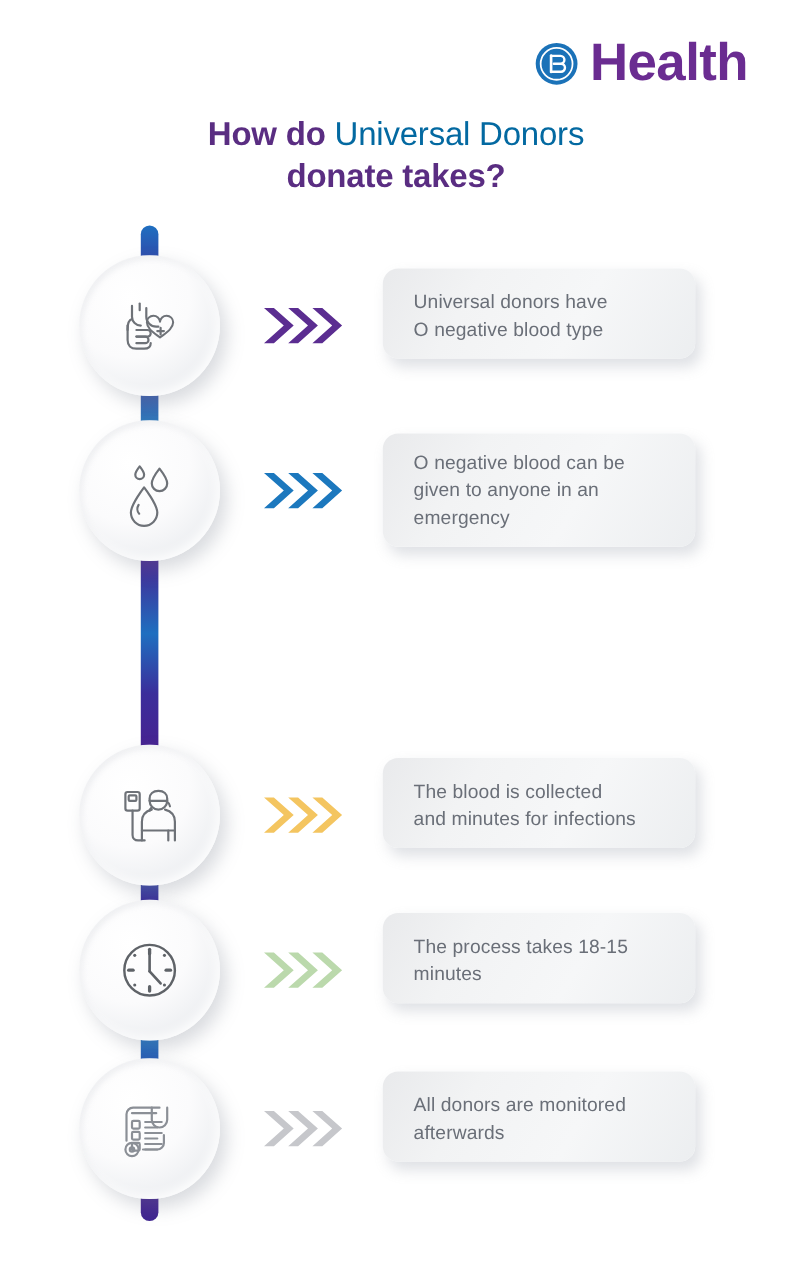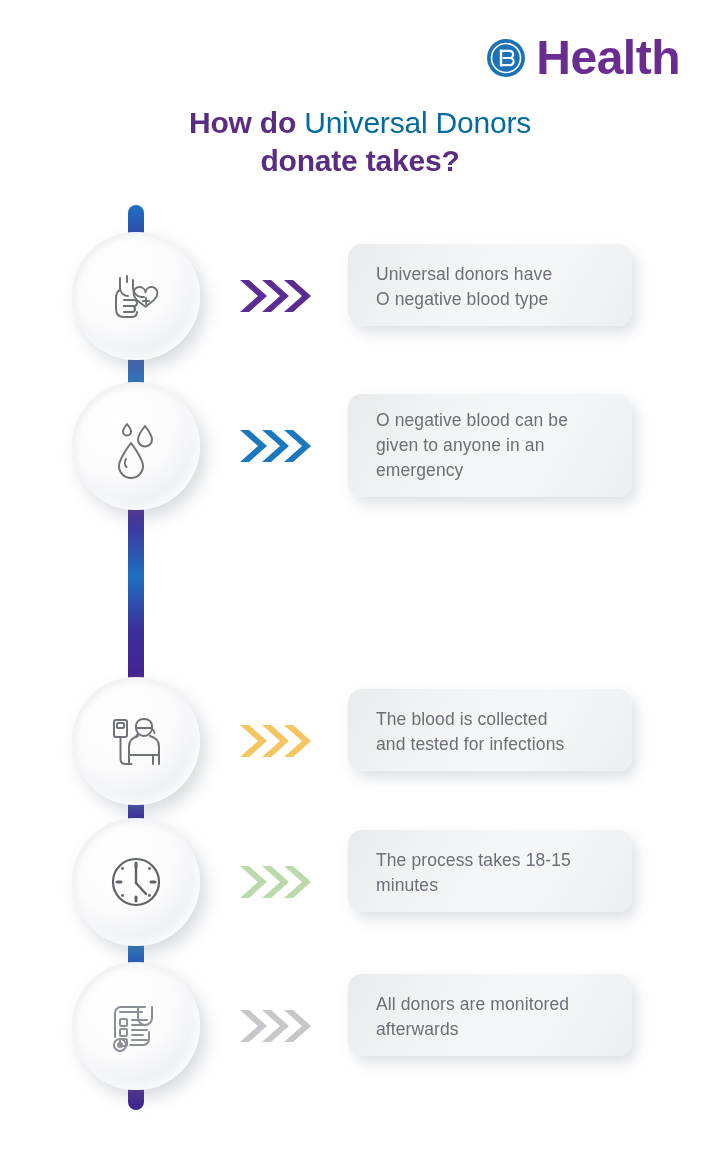--- a/index.html
+++ b/index.html
@@ -227,21 +227,21 @@
       </div>
       <div class="chevrons">
         <svg width="76" height="44" viewBox="0 0 76 44">
           <path d="M2 6 L20 22 L2 38 L11 38 L29 22 L11 6 Z" fill="#F4C560"></path>
           <path d="M24 6 L42 22 L24 38 L33 38 L51 22 L33 6 Z" fill="#F4C560"></path>
           <path d="M46 6 L64 22 L46 38 L55 38 L73 22 L55 6 Z" fill="#F4C560"></path>
         </svg>
       </div>
       <div class="bubble">
         <span class="bubble-text">The blood is collected
-and tested for infections</span>
+and minutes for infections</span>
       </div>
     </div>
 
     <div class="step" style="top:818px;">
       <div class="icon-circle">
         <svg width="72" height="72" viewBox="0 0 72 72" fill="none" stroke="#5F6368" stroke-width="2.2" stroke-linecap="round" stroke-linejoin="round">
           <circle cx="36" cy="36" r="23"></circle>
           <path d="M36 17 v4" stroke-width="3"></path>
           <path d="M36 51 v4" stroke-width="3"></path>
           <path d="M55 36 h-4" stroke-width="3"></path>

